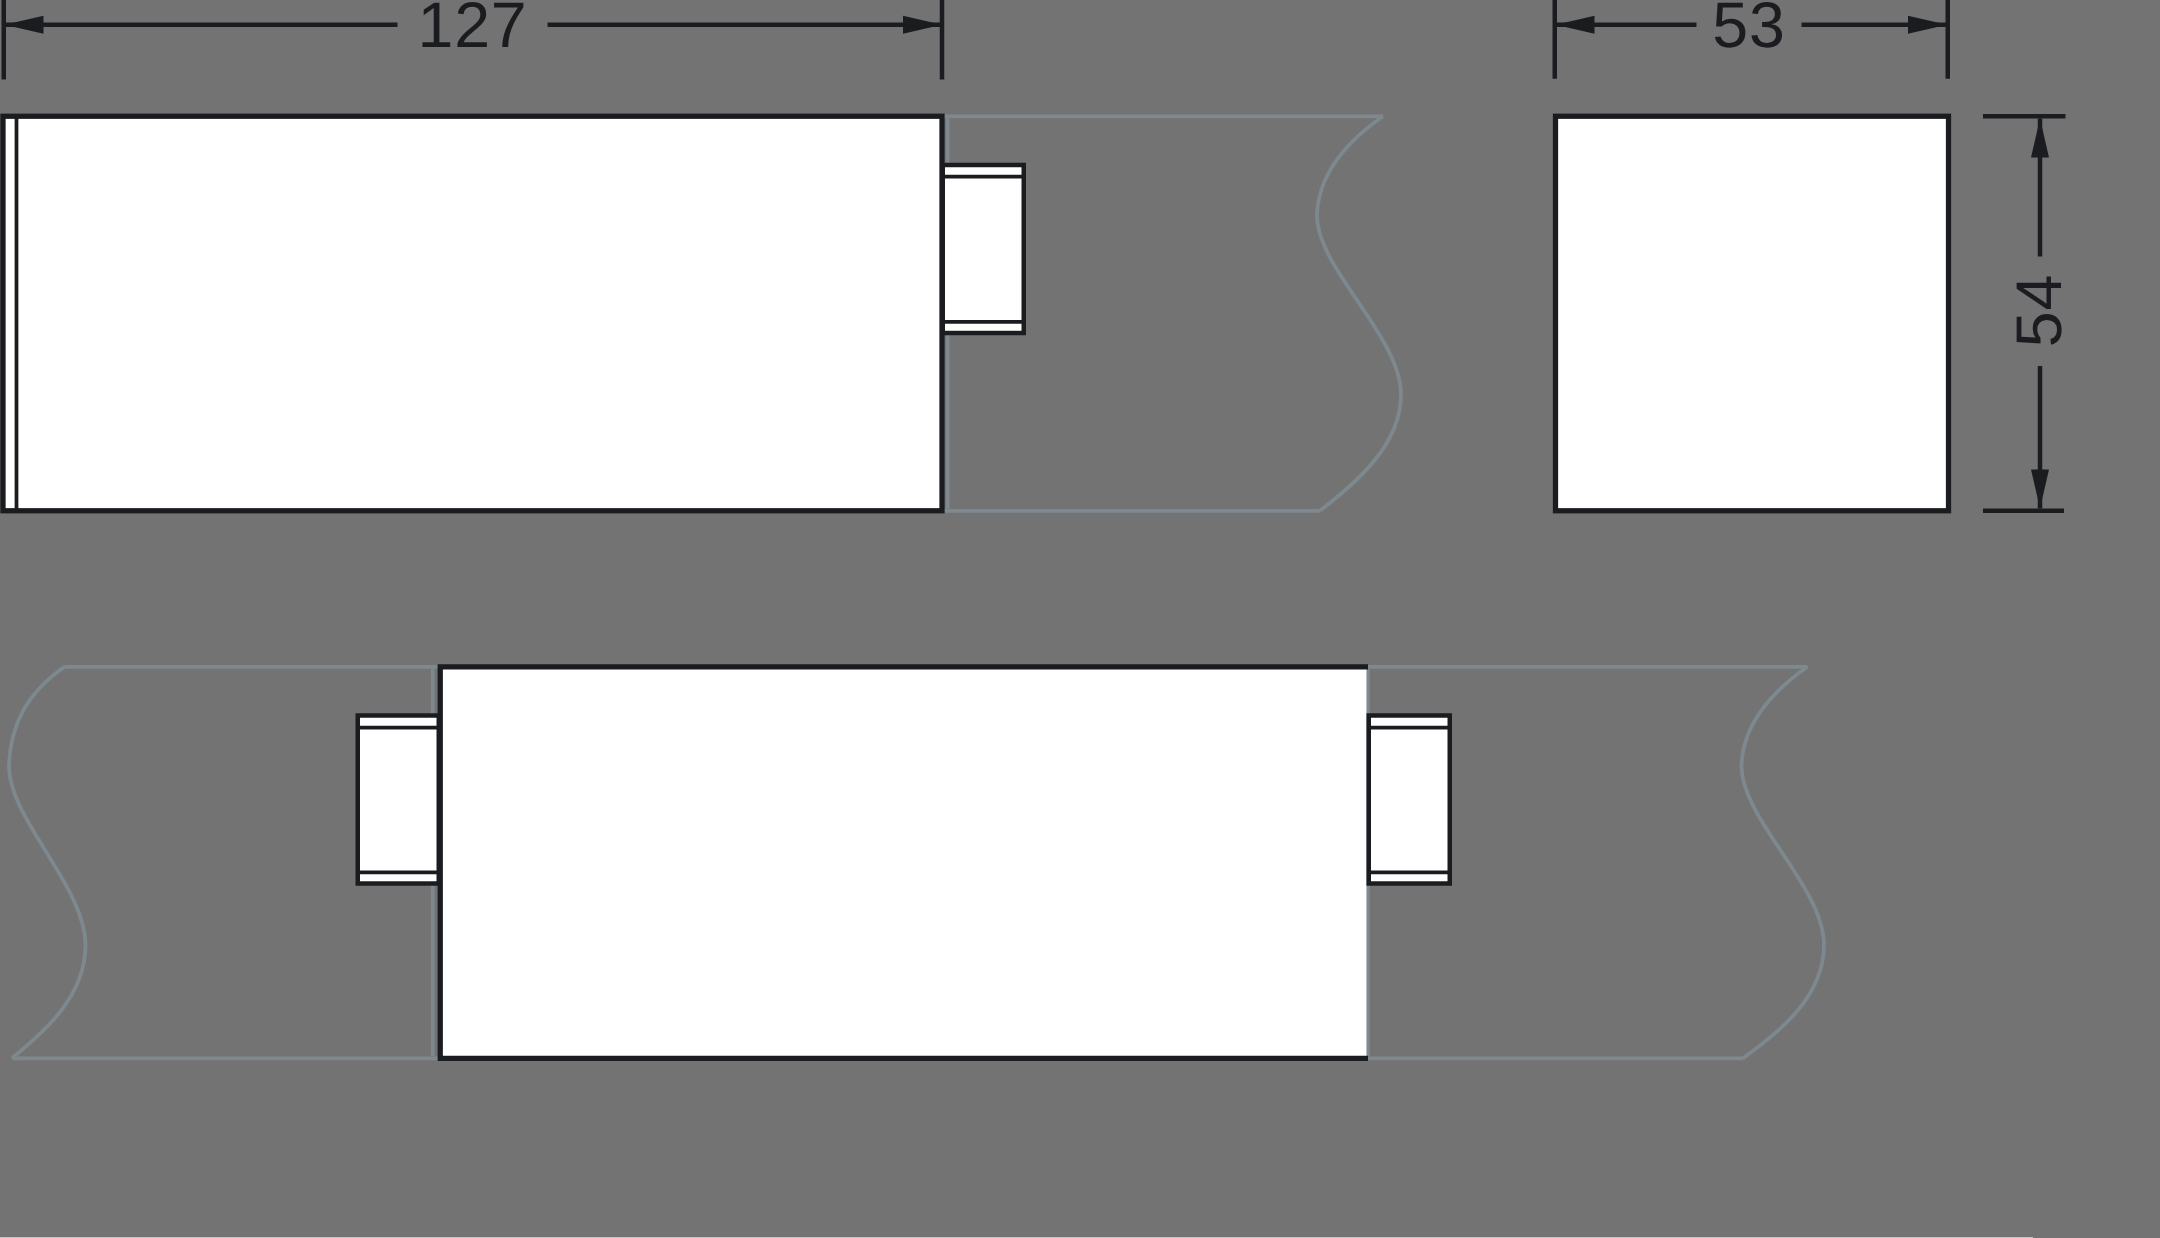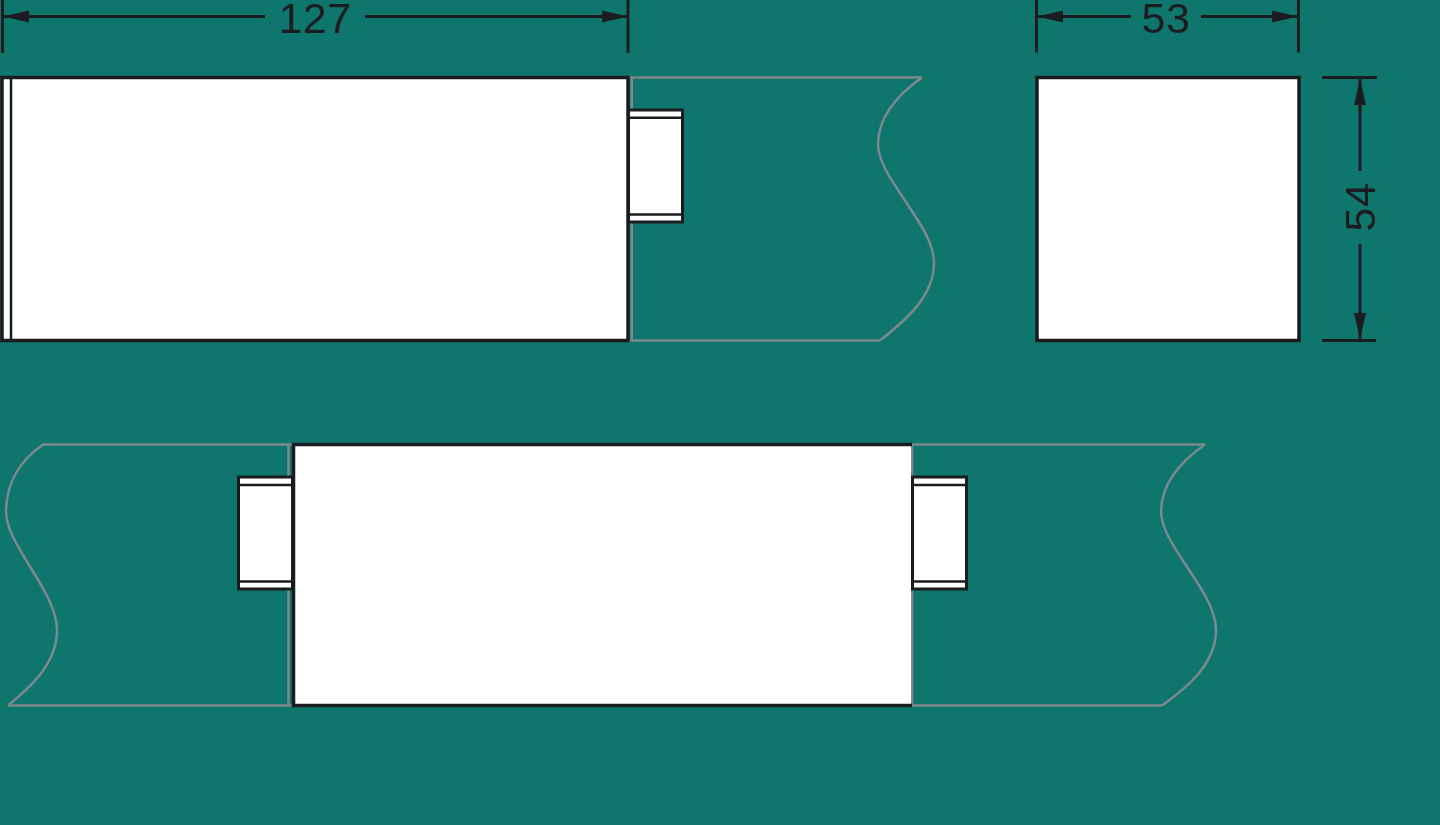--- a/index.html
+++ b/index.html
@@ -1,19 +1,19 @@
 <!DOCTYPE html>
 <html><head>
 <meta charset="utf-8">
 <style>
   html,body{margin:0;padding:0;background:#ffffff;}
   .canvas{
     position:relative;
     width:1440px;height:825px;
-    background:#0f766e;
+    background:#737373;
     overflow:hidden;
     font-family:"Liberation Sans", sans-serif;
   }
   svg{display:block;}
   text{
     font-family:"Liberation Sans", sans-serif;
     font-size:43px;
     letter-spacing:0.5px;
   }
 </style>

